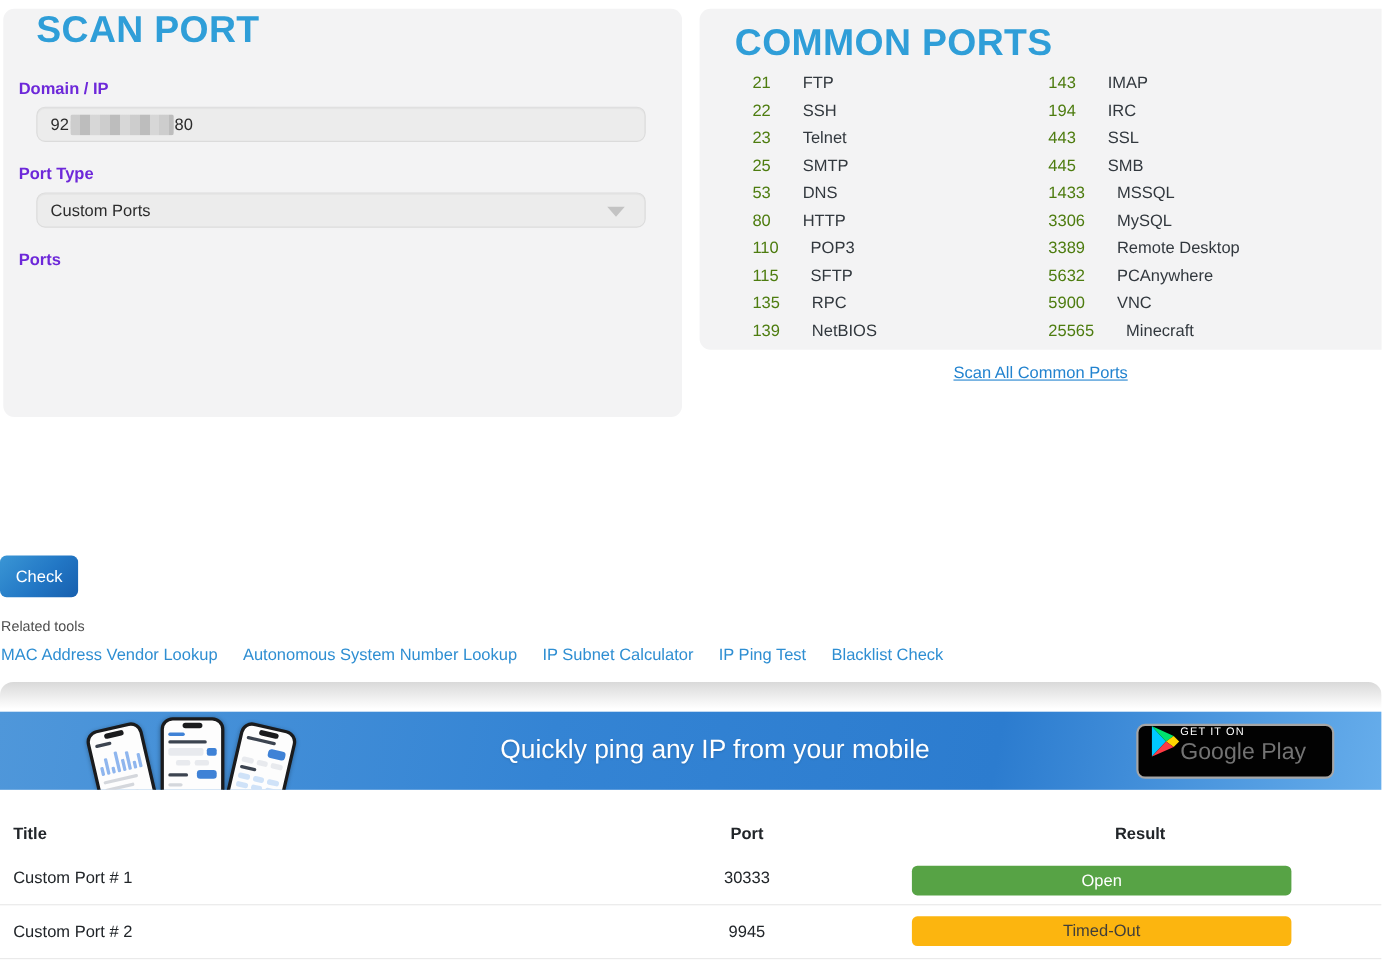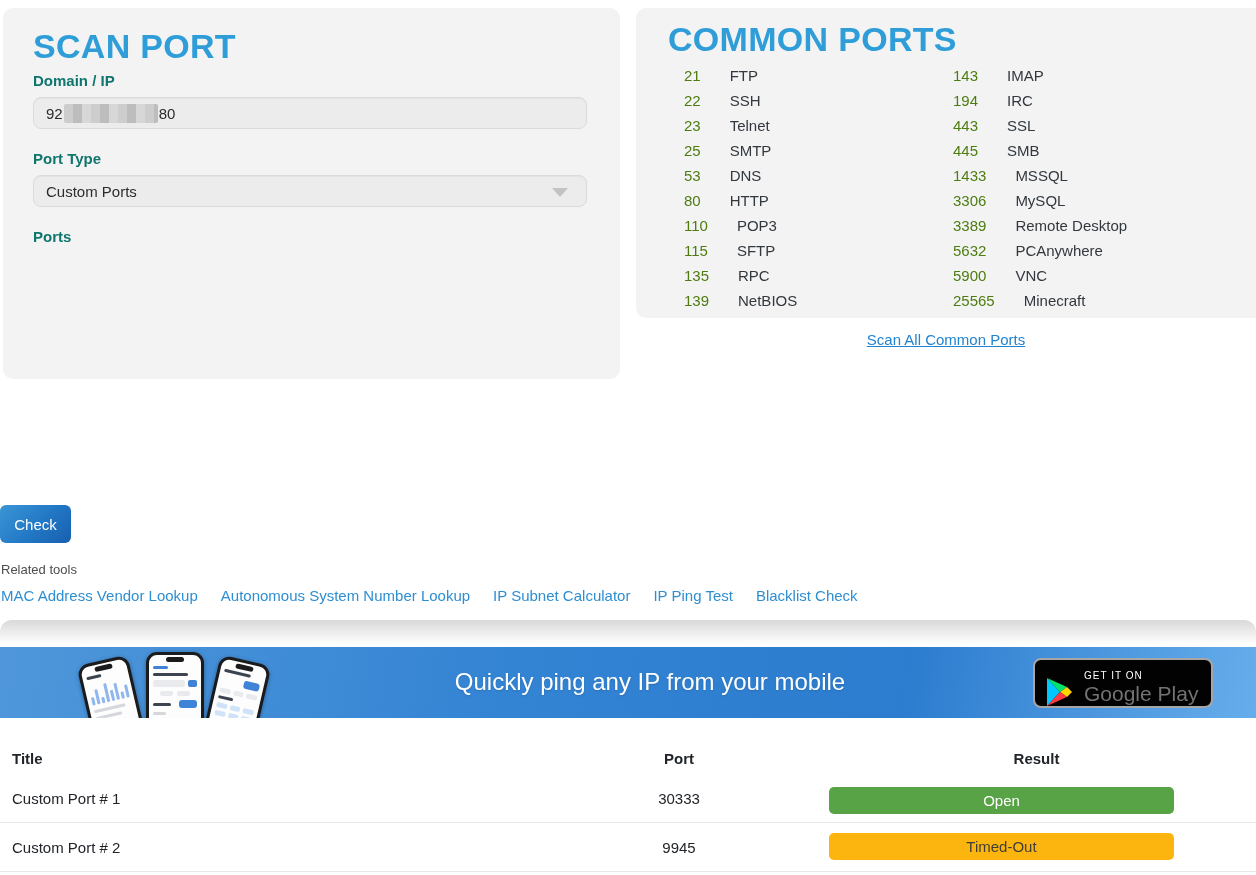--- a/index.html
+++ b/index.html
@@ -6,24 +6,24 @@
   html,body { width:1256px; height:875px; overflow:hidden; background:#fff;
     font-family:"Liberation Sans", sans-serif; color:#212529; }
   .page { position:relative; width:1256px; height:875px; }
 
   
   .panel { position:absolute; background:#f3f3f4; border-radius:10px; }
   #left-panel  { left:3px;   top:8px; width:617px; height:371px; }
   #right-panel { left:636px; top:8px; width:640px; height:310px; }
 
   .panel-title { position:absolute; font-size:34px; font-weight:700; color:#2f9ed8; letter-spacing:.3px; }
-  #left-panel  .panel-title { left:30px; top:19px; }
+  #left-panel  .panel-title { left:30px; top:0; }
   #right-panel .panel-title { left:32px; top:12px; }
 
-  .field-label { position:absolute; left:30px; font-size:15px; font-weight:700; color:#0f766e; }
+  .field-label { position:absolute; left:14px; font-size:15px; font-weight:700; color:#6d28d9; }
   .field { position:absolute; left:30px; width:554px; background:#ececec;
     border:1px solid #dbdbdb; border-radius:8px; font-size:15px; color:#2c2c2c;
     box-shadow: inset 0 1px 1px rgba(0,0,0,.04); }
   .input-like { height:32px; display:flex; align-items:center; padding:0 12px; }
   .redacted { display:inline-block; width:94px; height:19px; margin:0 1px; border-radius:2px;
     background-image:
       repeating-linear-gradient(90deg,#cdcdcd 0 9px,#bdbdbd 9px 18px,#d7d7d7 18px 27px),
       repeating-linear-gradient(0deg,rgba(230,230,230,.85) 0 6px,rgba(190,190,190,.85) 6px 13px);
     filter: blur(.6px); }
   .select-arrow { position:absolute; right:18px; top:12px; width:0; height:0;
@@ -72,21 +72,21 @@
   .mini-chart { display:flex; align-items:flex-end; gap:2px; height:22px; margin-bottom:5px; }
   .mini-chart i { display:block; width:3px; background:#8fb6ee; border-radius:1px; }
   .btn-chip { height:8px; border-radius:3px; background:#3f82d6; }
   .pill-row { display:flex; gap:3px; margin-bottom:3px; }
   .pill { width:13px; height:5px; border-radius:2px; background:#cfe2f8; }
   #banner-headline { position:absolute; left:650px; top:21px; transform:translateX(-50%);
     font-size:24px; font-weight:400; color:#fff; white-space:nowrap;
     text-shadow:0 1px 2px rgba(0,0,0,.15); }
   #gplay-badge { position:absolute; left:1033px; top:11px; width:180px; height:50px;
     background:#020202; border:2px solid #a6a6a6; border-radius:8px;
-    display:flex; align-items:flex-end; padding:0 12px; gap:11px; cursor:pointer; }
+    display:flex; align-items:flex-start; padding:0 12px; cursor:pointer; }
   #gplay-badge .texts { display:flex; flex-direction:column; justify-content:center; }
   #gplay-small { font-size:10px; letter-spacing:1px; color:#fff; }
   #gplay-large { font-size:21px; color:#737373; font-weight:400; margin-top:1px; white-space:nowrap; }
 
   
   .th { position:absolute; top:750px; font-size:15px; font-weight:700; color:#212529; }
   .cell { position:absolute; font-size:15px; color:#212529; }
   .col-title { left:12px; }
   .col-port  { left:629px; width:100px; text-align:center; }
   .col-result{ left:829px; width:415px; text-align:center; }

